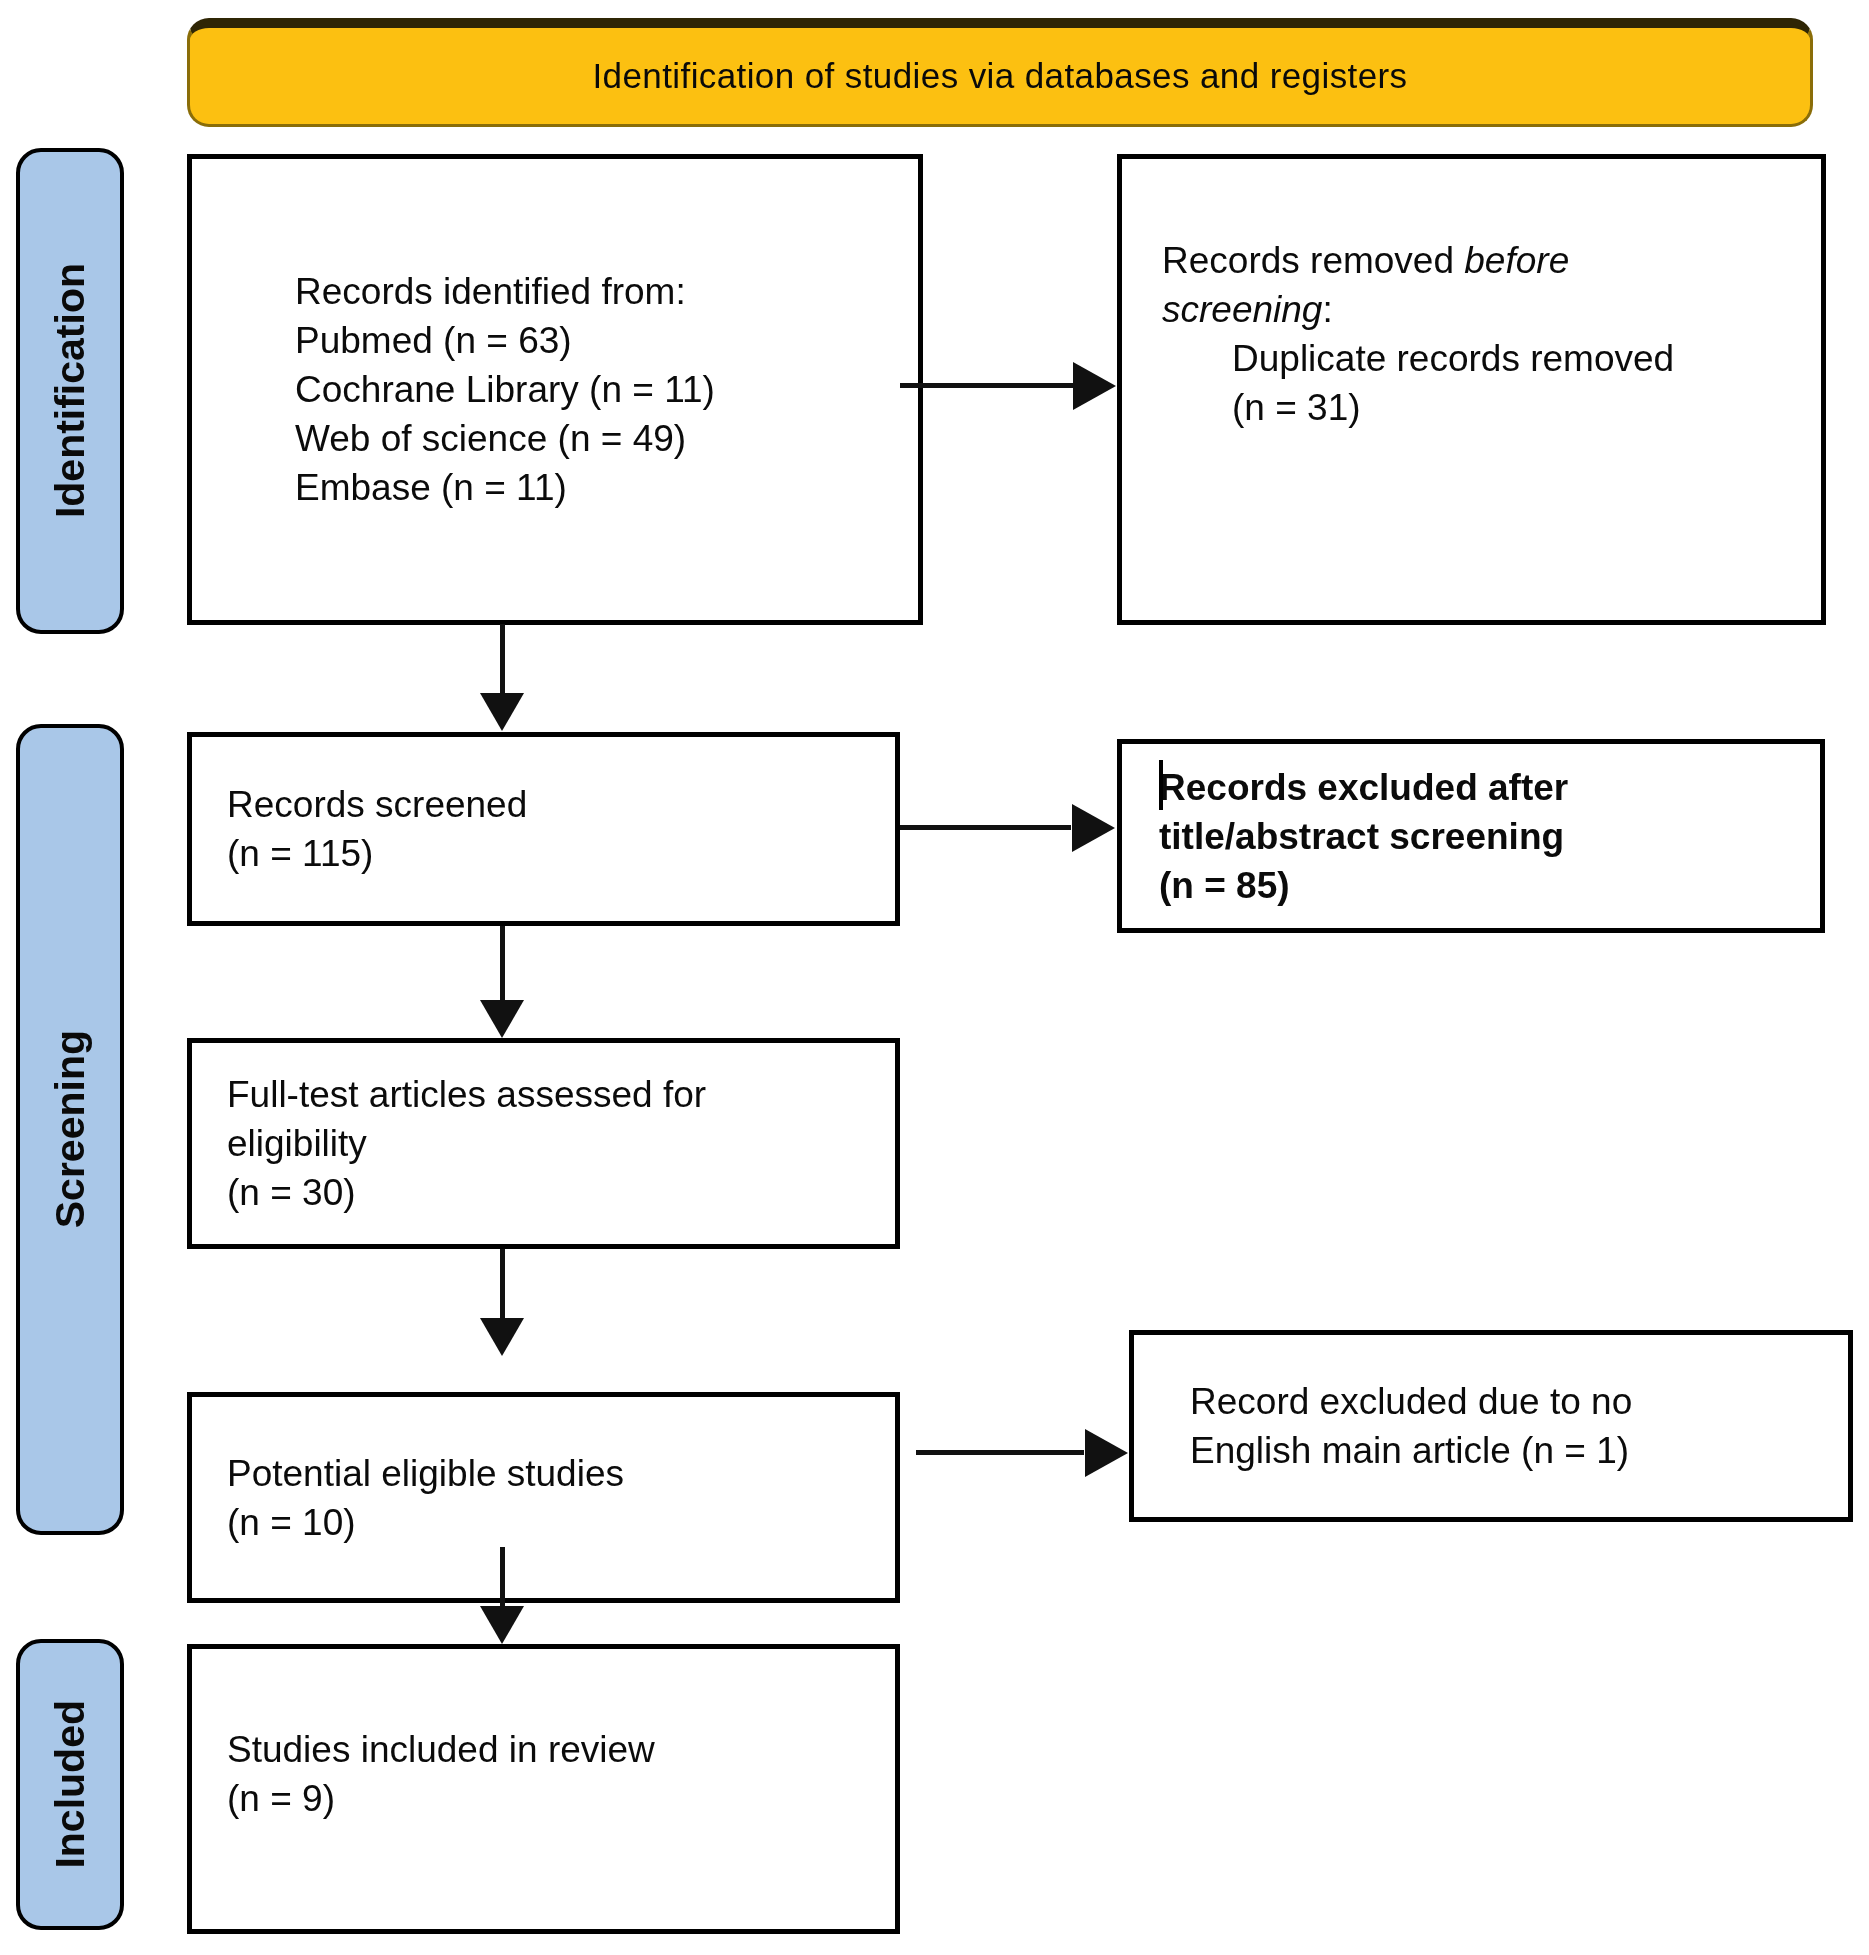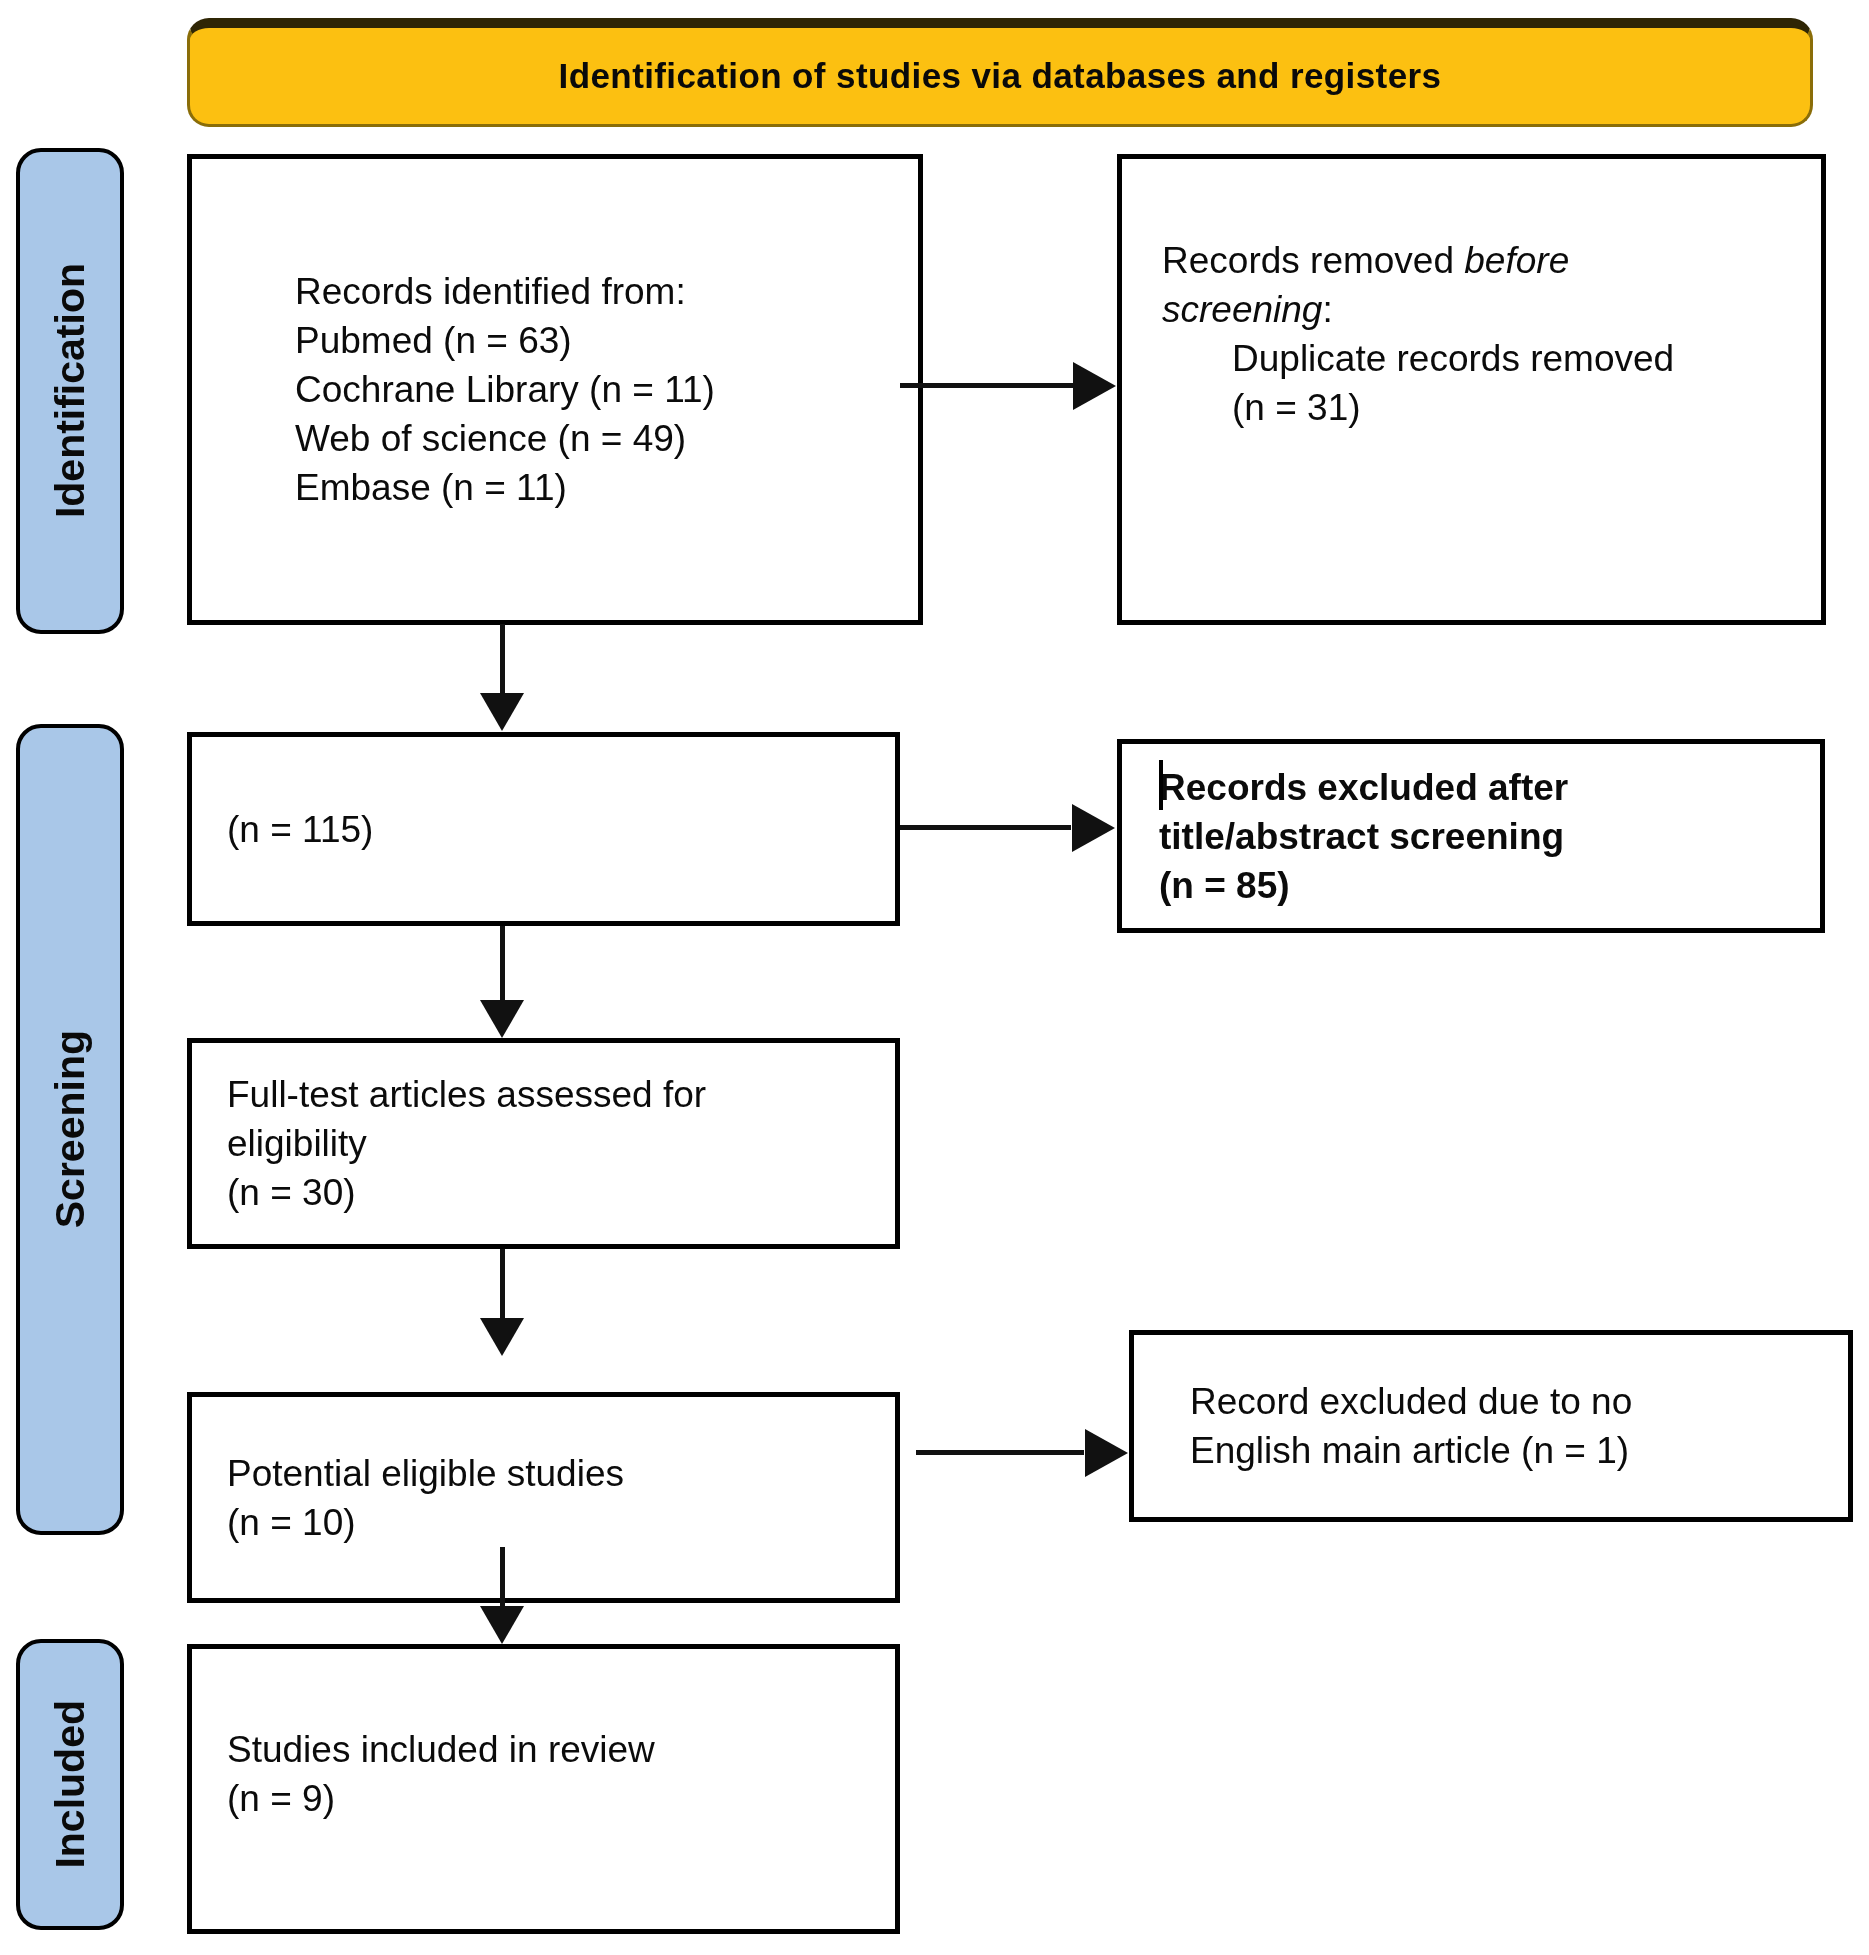--- a/index.html
+++ b/index.html
@@ -7,21 +7,21 @@
   #canvas{position:relative;width:1870px;height:1955px;background:#ffffff;overflow:hidden;}
 
   
   .banner{
     position:absolute;left:187px;top:18px;width:1626px;height:109px;
     box-sizing:border-box;border-radius:22px;
     background:#FCC011;
     border:3.7px solid #8a6d08;border-top:10.3px solid #2f2605;
     display:flex;align-items:center;justify-content:center;
   }
-  .banner-title{font-size:35px;font-weight:bold;color:#0a0a0a;letter-spacing:0.4px;}
+  .banner-title{font-size:35px;font-weight:normal;color:#0a0a0a;letter-spacing:0.4px;}
 
   
   .phase{
     position:absolute;left:16.3px;width:108px;box-sizing:border-box;
     background:#A9C7E8;border:4.4px solid #000000;border-radius:25px;
     display:flex;align-items:center;justify-content:center;
   }
   .phase-text{
     writing-mode:vertical-rl;transform:rotate(180deg);
     font-size:41px;font-weight:bold;color:#0a0a0a;white-space:nowrap;
@@ -81,20 +81,21 @@
 
   <div class="flowbox box-identified">
     <div class="line">Records identified from:</div>
     <div class="line">Pubmed (n = 63)</div>
     <div class="line">Cochrane Library (n = 11)</div>
     <div class="line">Web of science (n = 49)</div>
     <div class="line">Embase (n = 11)</div>
   </div>
 
   <div class="flowbox box-screened">
+    <div class="line">Records screened</div>
     <div class="line">(n = 115)</div>
   </div>
 
   <div class="flowbox box-fulltext">
     <div class="line">Full-test articles assessed for</div>
     <div class="line">eligibility</div>
     <div class="line">(n = 30)</div>
   </div>
 
   <div class="flowbox box-potential">

